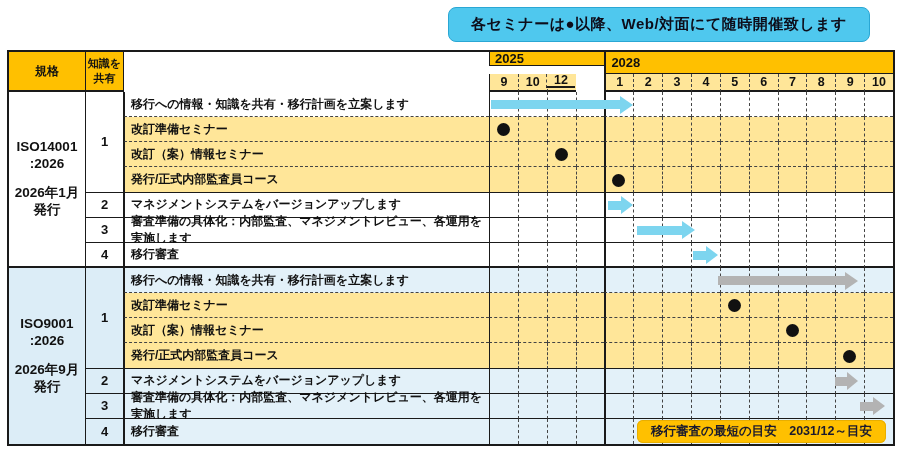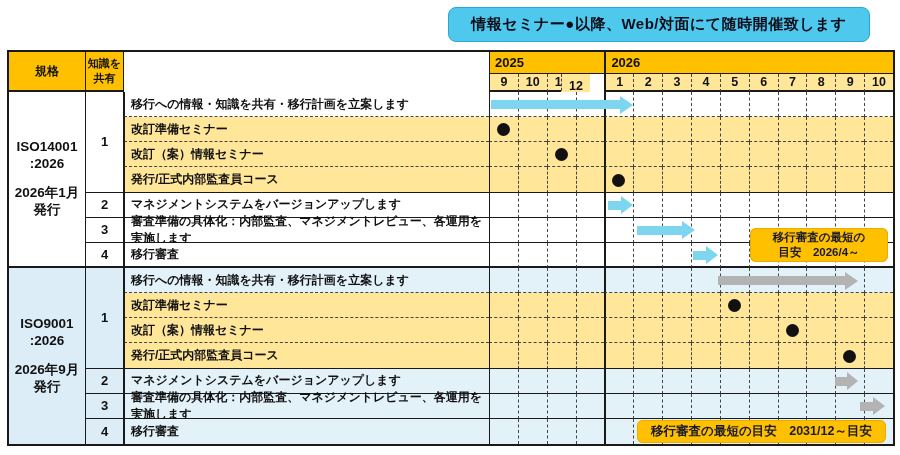--- a/index.html
+++ b/index.html
@@ -47,29 +47,29 @@
     font-weight:bold;color:#1a1a2e;z-index:5;box-shadow:0 0 0 1px #e8ae00 inset;}
   .note1{left:741px;top:176px;width:138px;height:34px;font-size:11.5px;line-height:1.3;}
   .note2{left:628px;top:367.5px;width:249px;height:23px;font-size:12.5px;}
 </style>
 </head>
 <body>
 
 <div id="stage">
 
   <div class="banner">
-    <span>情報セミナー●以降、Web/対面にて随時開催致します</span>
+    <span>各セミナーは●以降、Web/対面にて随時開催致します</span>
   </div>
 
   <div id="timeline-table">
 
     <div class="cell hdr" style="left:0;top:0;width:77px;height:40px;border-right:1px solid #1a1a1a;">規格</div>
     <div class="cell hdr" style="left:77px;top:0;width:38px;height:40px;border-right:1px solid #1a1a1a;font-size:11px;">知識を共有</div>
-    <div class="cell yr bl-solid" style="left:480px;top:0;width:115.4px;height:22px;">2025</div>
-    <div class="cell yr bl-bold" style="left:595.4px;top:0;width:288.6px;height:22px;">2026</div>
+    <div class="cell yr bl-solid" style="left:480px;top:0;width:115.4px;height:14px;">2025</div>
+    <div class="cell yr bl-bold" style="left:595.4px;top:0;width:288.6px;height:22px;">2028</div>
 
     <div class="leftcell" style="left:0;top:40px;width:77px;height:176px;border-bottom:2px solid #1a1a1a;background:#FFFFFF;">
       <div>ISO14001</div>
       <div>:2026</div>
       <div class="gap"></div>
       <div>2026年1月</div>
       <div>発行</div>
     </div>
     <div class="leftcell" style="left:0;top:216px;width:77px;height:176px;background:#DCEDF7;">
       <div>ISO9001</div>
@@ -81,32 +81,28 @@
 
     <div class="stepcell bb-solid" style="left:77px;top:40px;width:38px;height:100.6px;background:#fff;">1</div>
     <div class="stepcell bb-solid" style="left:77px;top:140.6px;width:38px;height:25.1px;background:#fff;">2</div>
     <div class="stepcell bb-solid" style="left:77px;top:165.7px;width:38px;height:25.1px;background:#fff;">3</div>
     <div class="stepcell bb-thick" style="left:77px;top:190.8px;width:38px;height:25.2px;background:#fff;">4</div>
     <div class="stepcell bb-solid" style="left:77px;top:216px;width:38px;height:100.6px;background:#DCEDF7;">1</div>
     <div class="stepcell bb-solid" style="left:77px;top:316.6px;width:38px;height:25.1px;background:#DCEDF7;">2</div>
     <div class="stepcell bb-solid" style="left:77px;top:341.7px;width:38px;height:25.1px;background:#DCEDF7;">3</div>
     <div class="stepcell bb-none" style="left:77px;top:366.8px;width:38px;height:25.2px;background:#DCEDF7;">4</div>
 
-    <div class="note note1">
-      <div>移行審査の最短の</div>
-      <div>目安　2026/4～</div>
-    </div>
     <div class="note note2">
       <div>移行審査の最短の目安　2031/12～目安</div>
     </div>
 
   <div class="mcell mhead bl-solid" style="left: 480px; top: 22px; width: 28.8571px; height: 18px;">9</div>
       <div class="mcell mhead bl-dash" style="left: 508.857px; top: 22px; width: 28.8571px; height: 18px;">10</div>
       <div class="mcell mhead bl-dash" style="left: 537.714px; top: 22px; width: 28.8571px; height: 18px;">19</div>
-      <div class="mcell mhead bl-dash" style="left: 552px; top: 22px; width: 28.8571px; height: 26px;">12</div>
+      <div class="mcell mhead bl-dash" style="left: 537px; top: 22px; width: 28.8571px; height: 14px;">12</div>
       <div class="mcell mhead bl-bold" style="left: 595.429px; top: 22px; width: 28.8571px; height: 18px;">1</div>
       <div class="mcell mhead bl-dash" style="left: 624.286px; top: 22px; width: 28.8571px; height: 18px;">2</div>
       <div class="mcell mhead bl-dash" style="left: 653.143px; top: 22px; width: 28.8571px; height: 18px;">3</div>
       <div class="mcell mhead bl-dash" style="left: 682px; top: 22px; width: 28.8571px; height: 18px;">4</div>
       <div class="mcell mhead bl-dash" style="left: 710.857px; top: 22px; width: 28.8571px; height: 18px;">5</div>
       <div class="mcell mhead bl-dash" style="left: 739.714px; top: 22px; width: 28.8571px; height: 18px;">6</div>
       <div class="mcell mhead bl-dash" style="left: 768.571px; top: 22px; width: 28.8571px; height: 18px;">7</div>
       <div class="mcell mhead bl-dash" style="left: 797.429px; top: 22px; width: 28.8571px; height: 18px;">8</div>
       <div class="mcell mhead bl-dash" style="left: 826.286px; top: 22px; width: 28.8571px; height: 18px;">9</div>
       <div class="mcell mhead bl-dash" style="left: 855.143px; top: 22px; width: 28.8571px; height: 18px;">10</div>

